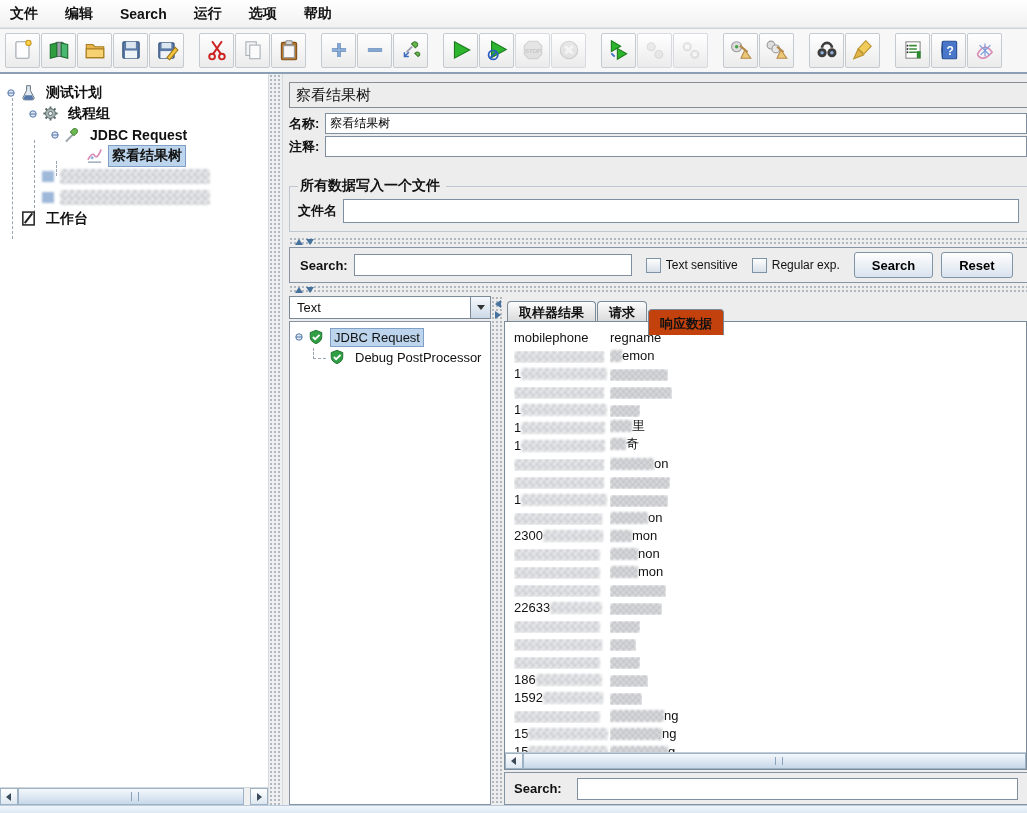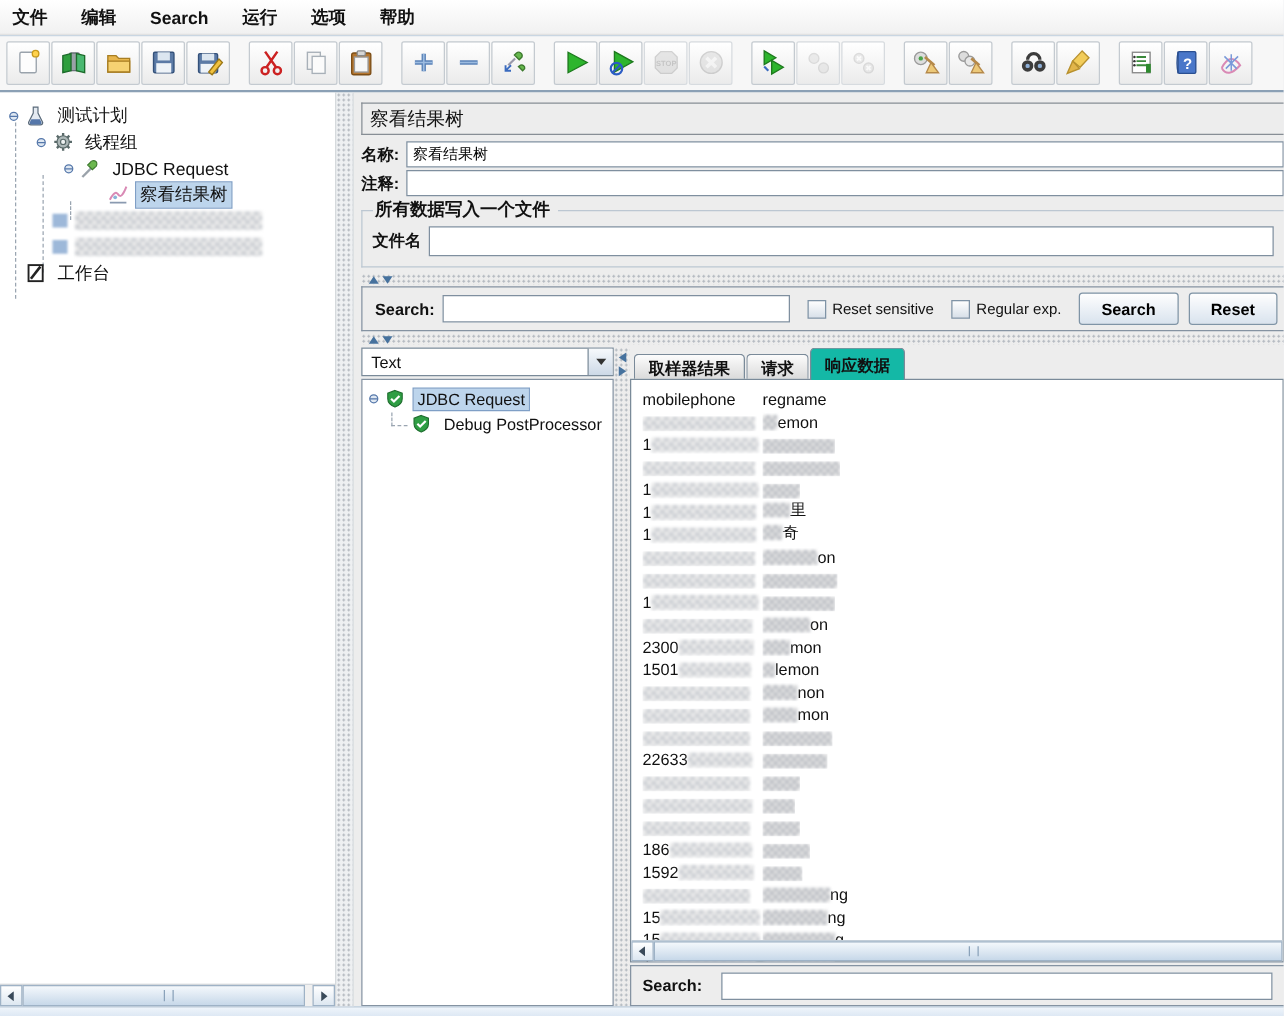--- a/index.html
+++ b/index.html
@@ -19,21 +19,21 @@
     border:1px solid #c4cad0;border-radius:2px;background:linear-gradient(#ffffff,#ebebeb);margin-right:1px;}
   .tbtn.gap{margin-left:14px;}
   .tbtn.disabled{border-color:#d7dbdf;}
   .tbtn.disabled svg{filter:grayscale(1) opacity(.45);}
   .tbtn svg{width:24px;height:24px;display:block;}
 
   
   .content{flex:1;display:flex;min-height:0;}
   .treepanel{width:268px;flex:none;background:#fff;display:flex;flex-direction:column;min-height:0;}
   .treearea{flex:1;position:relative;padding-top:8px;font-size:14px;overflow:hidden;}
-  .trow{height:21px;display:flex;align-items:center;white-space:nowrap;position:relative;z-index:1;}
+  .trow{height:21px;display:flex;align-items:center;white-space:nowrap;position:relative;z-index:1;font-weight:bold;}
   .tspacer{width:14px;flex:none;}
   .knob{width:14px;flex:none;display:flex;align-items:center;}
   .knob svg{width:10px;height:10px;}
   .ticon{width:19px;flex:none;margin-right:4px;}
   .ticon svg{width:17px;height:17px;display:block;}
   .tlabel{padding:1px 3px;}
   .tlabel.selected{background:#bdd5ec;outline:1px solid #7f9fc6;}
   .conn{position:absolute;border-left:1px dashed #9aa5b1;width:0;z-index:0;}
   .chip{width:12px;height:11px;background:#9db8d9;filter:blur(1px);margin-right:6px;flex:none;}
   .blur{height:12px;flex:none;display:inline-block;border-radius:1px;
@@ -56,21 +56,21 @@
 
   
   .mainpanel{flex:1;display:flex;flex-direction:column;background:#ededed;
     padding:8px 0 0 6px;min-width:0;}
   .titlebox{border:1px solid #878e95;border-right:none;height:26px;box-sizing:border-box;
     padding:3px 6px;font-size:15px;flex:none;}
   .frow{display:flex;align-items:center;margin-top:5px;flex:none;}
   .flabel{font-weight:bold;font-size:13px;margin-right:6px;white-space:nowrap;}
   .tinput{flex:1;height:21px;box-sizing:border-box;border:1px solid #7f8f9f;border-radius:0;
     background:#fff;font:12px "Liberation Sans",sans-serif;padding:2px 4px;outline:none;min-width:0;}
-  .filegroup{margin:2px 0 0 0;border:1px solid #bcc7d2;border-right:none;padding:2px 8px 8px 8px;flex:none;}
+  .filegroup{margin:20px 0 0 0;border:1px solid #bcc7d2;border-right:none;padding:2px 8px 8px 8px;flex:none;}
   .filegroup legend{font-weight:bold;font-size:14px;padding-right:6px;}
   .filegroup .tinput{height:24px;}
 
   .hsplit{height:9px;margin-top:5px;flex:none;position:relative;
     background-image:radial-gradient(#b2b8bf 0.8px,transparent 1.1px);background-size:4px 4px;
     display:flex;align-items:center;gap:3px;padding-left:6px;}
   .tri-up{width:0;height:0;border-left:4px solid transparent;border-right:4px solid transparent;
     border-bottom:6px solid #46729e;}
   .tri-down{width:0;height:0;border-left:4px solid transparent;border-right:4px solid transparent;
     border-top:6px solid #46729e;}
@@ -109,21 +109,21 @@
 
   .vsplit2{width:13px;flex:none;position:relative;
     background-image:radial-gradient(#b2b8bf 0.8px,transparent 1.1px);background-size:4px 4px;
     padding-top:4px;display:flex;flex-direction:column;align-items:center;gap:3px;}
 
   .righttabs{flex:1;display:flex;flex-direction:column;min-width:0;min-height:0;}
   .tabstrip{height:25px;flex:none;display:flex;align-items:flex-end;padding-left:3px;}
   .tab{border:1px solid #7a8a99;border-bottom:none;border-radius:4px 4px 0 0;
     padding:2px 11px 2px 11px;font-weight:bold;font-size:13px;margin-right:1px;
     background:linear-gradient(#fcfcfc,#d9d9d9);position:relative;top:1px;height:16px;}
-  .tab.active{background:#14b8a6;padding-top:5px;height:18px;z-index:2;top:1px;}
+  .tab.active{background:#c2410c;padding-top:5px;height:18px;z-index:2;top:14px;}
   .tabcontent{flex:1;border:1px solid #7a8a99;background:#fff;position:relative;overflow:hidden;
     font-size:13px;padding:5px 0 0 9px;min-height:0;}
   .rrow{height:18px;display:flex;align-items:flex-end;white-space:nowrap;}
   .cp{width:96px;flex:none;display:flex;align-items:center;overflow:hidden;}
   .cr{display:flex;align-items:center;overflow:hidden;}
   .hscroll2{position:absolute;left:0;right:0;bottom:0;height:16px;display:flex;
     background:#eef2f6;border-top:1px solid #c2cdd8;}
   .searchrow2{height:31px;flex:none;border:1px solid #8593a2;border-right:none;margin-top:2px;
     display:flex;align-items:center;gap:9px;padding:0 9px;}
   .searchrow2 .tinput{height:22px;}
@@ -500,21 +500,21 @@
       <div class="hsplit">
         <span class="tri-up"></span>
         <span class="tri-down"></span>
       </div>
 
       <div class="searchpanel">
         <span class="flabel">Search:</span>
         <input class="tinput" value="" style="">
         <span class="cbwrap">
           <span class="cbox"></span>
-          <span class="cblabel">Reset sensitive</span>
+          <span class="cblabel">Text sensitive</span>
         </span>
         <span class="cbwrap">
           <span class="cbox"></span>
           <span class="cblabel">Regular exp.</span>
         </span>
         <button class="btn">Search</button>
         <button class="btn">Reset</button>
       </div>
 
       <div class="hsplit" style="margin-top:2px;">
@@ -673,30 +673,20 @@
                     <span>2300</span>
                     <span class="blur" style="width: 60px;"></span>
                   </span>
                   <span class="cr">
                     <span class="blur d" style="width: 22px;"></span>
                     <span>mon</span>
                   </span>
                 </div>
                 <div class="rrow">
                   <span class="cp">
-                    <span>1501</span>
-                    <span class="blur" style="width: 58px;"></span>
-                  </span>
-                  <span class="cr">
-                    <span class="blur d" style="width: 10px;"></span>
-                    <span>lemon</span>
-                  </span>
-                </div>
-                <div class="rrow">
-                  <span class="cp">
                     <span class="blur" style="width: 86px;"></span>
                   </span>
                   <span class="cr">
                     <span class="blur d" style="width: 28px;"></span>
                     <span>non</span>
                   </span>
                 </div>
                 <div class="rrow">
                   <span class="cp">
                     <span class="blur" style="width: 86px;"></span>

